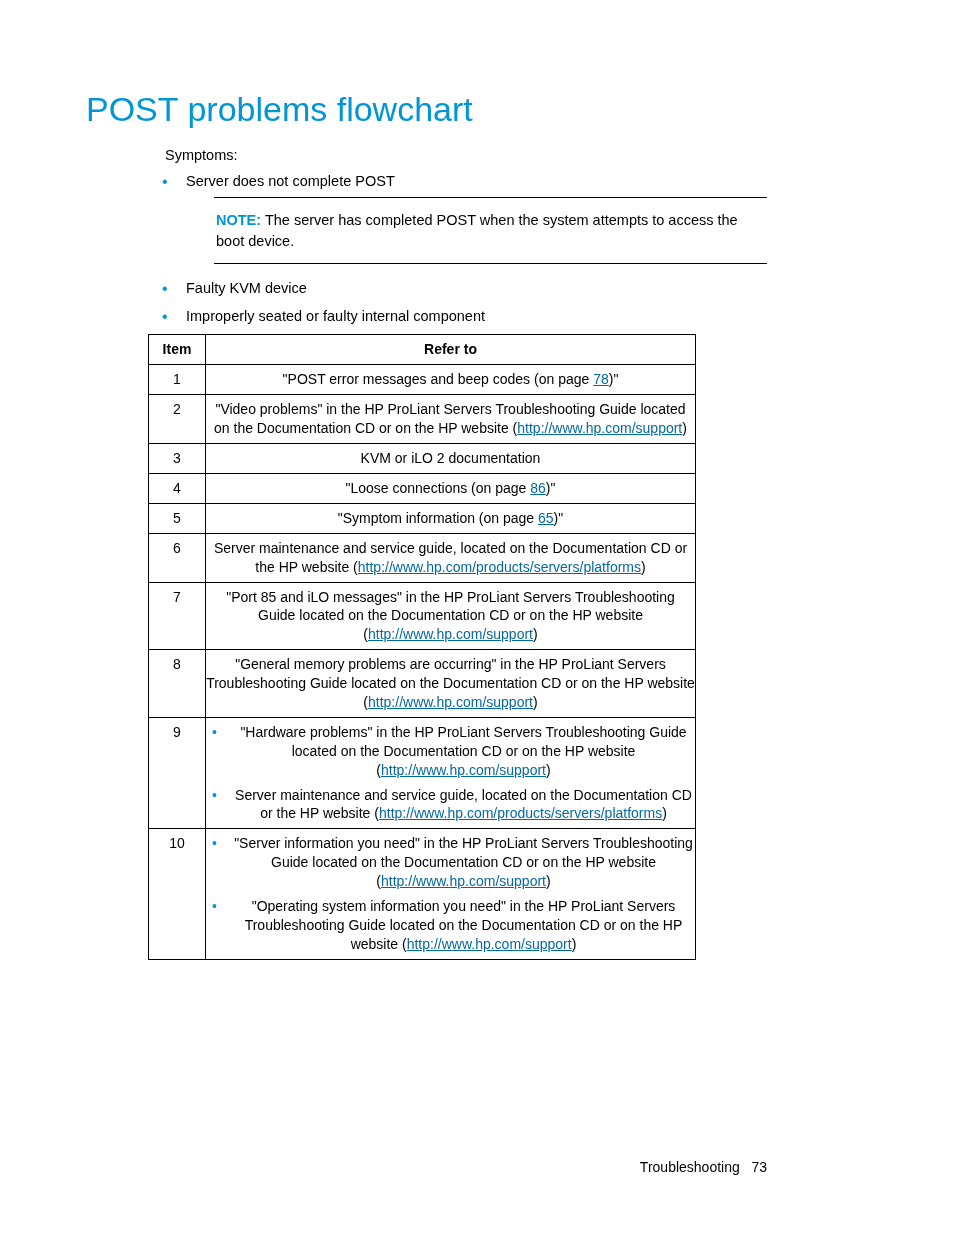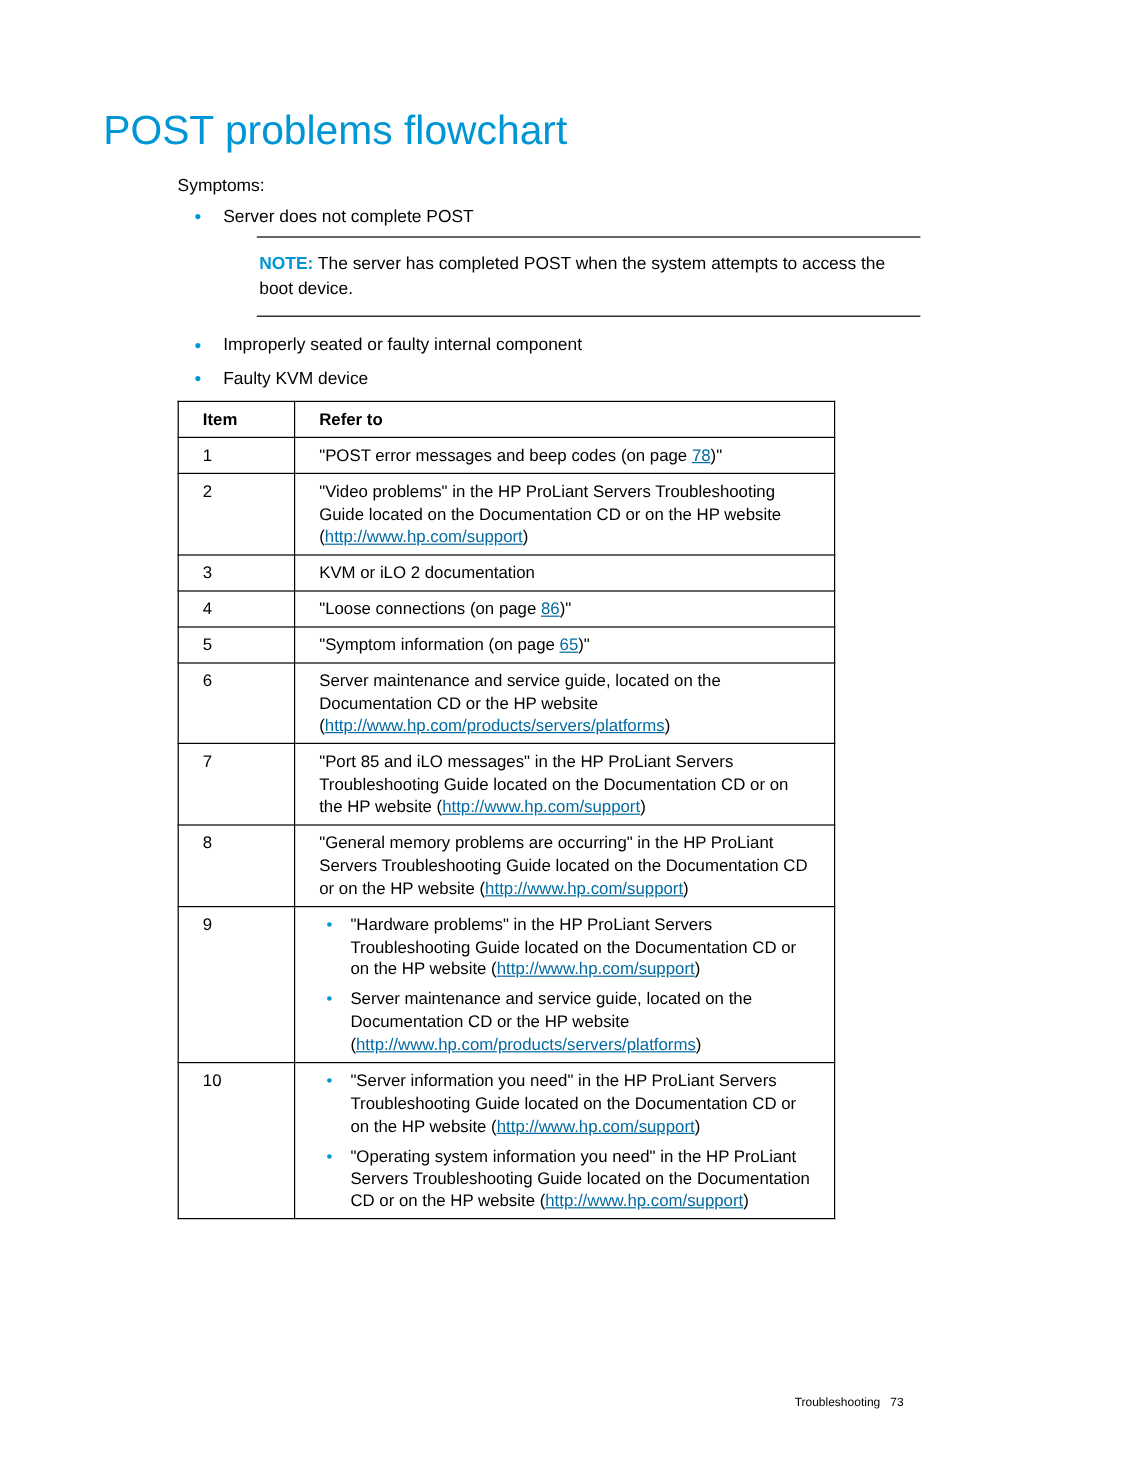--- a/index.html
+++ b/index.html
@@ -22,21 +22,21 @@
     font-weight: 300;
     font-size: 34px;
     color: #0096D6;
     margin: 0 0 18px 0;
     letter-spacing: 0px;
   }
   .body-indent {
     margin-left: 62px;
   }
   .label {
-    margin: 0 0 8px 0;
+    margin: 0 0 8px 17px;
   }
   ul.bullets {
     list-style: none;
     padding: 0;
     margin: 0 0 8px 0;
   }
   ul.bullets > li {
     position: relative;
     padding-left: 38px;
     margin: 8px 0;
@@ -62,22 +62,22 @@
     font-weight: bold;
   }
   table.ref-table {
     border-collapse: collapse;
     width: 548px;
     margin-top: 6px;
     font-size: 14px;
   }
   table.ref-table th, table.ref-table td {
     border: 1px solid #000;
-    padding: 5px 20px;
-    text-align: left;
+    padding: 5px 0;
+    text-align: center;
     vertical-align: top;
     line-height: 1.35;
     margin-left: 12px;
   }
   table.ref-table th {
     font-weight: bold;
     background: #fff;
   }
   table.ref-table td.col-item {
     width: 56px;
@@ -105,22 +105,22 @@
     position: absolute;
     left: 6px;
     top: 0px;
     color: #0096D6;
     font-size: 14px;
   }
   .italic { }
   .footer {
     position: absolute;
     bottom: 60px;
-    right: 100px;
-    font-size: 10px;
+    right: 86px;
+    font-size: 14px;
   }
 </style>
 </head>
 <body>
 
 <div class="page">
 
   <h1 class="heading">POST problems flowchart</h1>
 
   <div class="body-indent">
@@ -131,22 +131,22 @@
       <li>
         <span>Server does not complete POST</span>
         <div class="note-box">
           <span class="note-label">NOTE:</span><span>  The server has completed POST when the system attempts to access the boot device.</span>
         </div>
       </li>
     </ul>
 
 
     <ul class="bullets">
+      <li>Faulty KVM device</li>
       <li>Improperly seated or faulty internal component</li>
-      <li>Faulty KVM device</li>
     </ul>
 
     <table class="ref-table">
       <thead>
         <tr>
           <th class="col-item">Item</th>
           <th>Refer to</th>
         </tr>
       </thead>
       <tbody>

